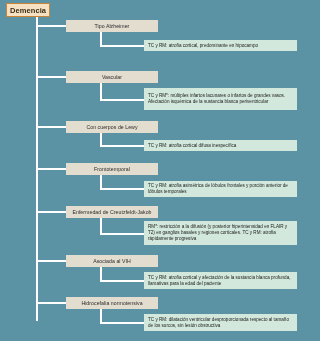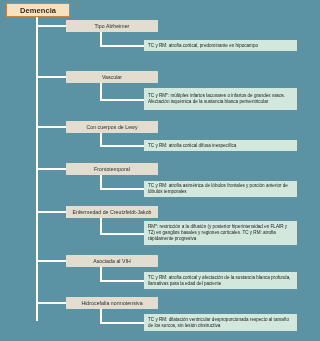--- a/index.html
+++ b/index.html
@@ -25,21 +25,21 @@
     position: absolute;
     box-sizing: border-box;
     display: flex;
     align-items: center;
     z-index: 3;
   }
 
   .root-box {
     left: 6px;
     top: 3px;
-    width: 64px;
+    width: 44px;
     height: 14px;
     background: #f6e2c3;
     border: 1px solid #c8853a;
     justify-content: center;
     font-size: 7.5px;
     font-weight: bold;
     color: #3a2a14;
     letter-spacing: 0.1px;
     text-align: right;
   }

